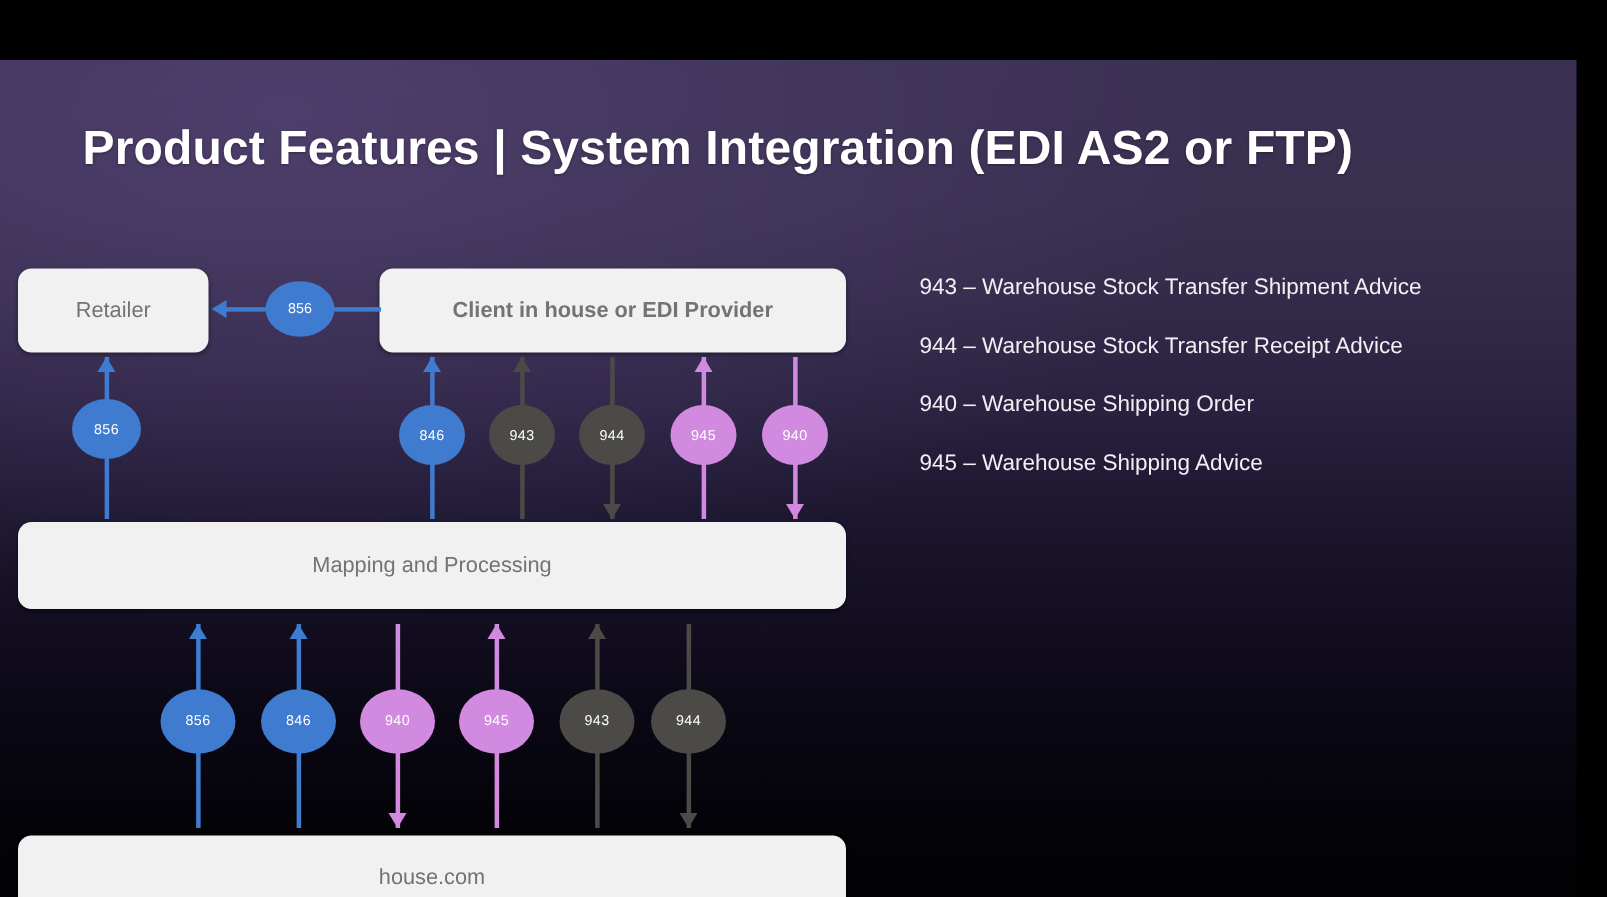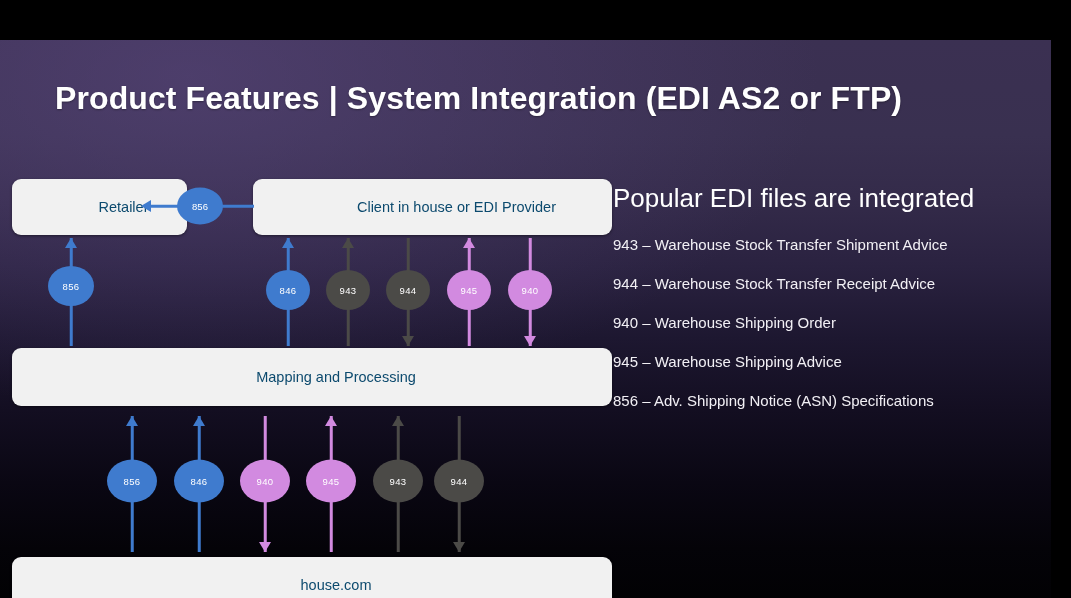--- a/index.html
+++ b/index.html
@@ -41,30 +41,29 @@
     letter-spacing: 0.1px;
     white-space: nowrap;
     text-shadow: 0 1px 2px rgba(0,0,0,0.35);
   }
 
   
   .box {
     position: absolute;
     background: #f1f1f1;
     border-radius: 9px;
-    color: #0c4a6e;
+    color: #737373;
     display: flex;
     align-items: center;
     justify-content: center;
     font-size: 14.5px;
     box-shadow: 0 1px 3px rgba(0,0,0,0.45);
-    padding-left: 48px;
   }
   #box-retailer { left: 12px;  top: 139px; width: 127px; height: 56px; }
-  #box-client   { left: 253px; top: 139px; width: 311px; height: 56px; }
+  #box-client   { left: 253px; top: 139px; width: 311px; height: 56px; font-weight: bold; }
   #box-mapping  { left: 12px;  top: 308px; width: 552px; height: 58px; align-items: center; }
   #box-itemcom  { left: 12px;  top: 517px; width: 552px; height: 56px; }
 
   
   .vconn {
     position: absolute;
     width: 30px;
     
   }
   .vline {
@@ -265,23 +264,21 @@
       <div class="vconn" style="left: 444px; top: 376px; height: 136px; color: rgb(75, 74, 71);">
         <div class="vline" style="background: rgb(75, 74, 71);"></div>
         <div class="vhead down"></div>
         <div class="pill" style="background: rgb(75, 74, 71); width: 50px; height: 43px; top: 65px;">
           <span>944</span>
         </div>
       </div>
     </div>
 
   <div id="legend">
-    <div id="legend-title">Popular EDI files are integrated</div>
     <div id="legend-rows">
         <div class="legend-row">943 – Warehouse Stock Transfer Shipment Advice</div>
         <div class="legend-row">944 – Warehouse Stock Transfer Receipt Advice</div>
         <div class="legend-row">940 – Warehouse Shipping Order</div>
         <div class="legend-row">945 – Warehouse Shipping Advice</div>
-        <div class="legend-row">856 – Adv. Shipping Notice (ASN) Specifications</div>
       </div>
   </div>
 
 </div>
 
 </body></html>

